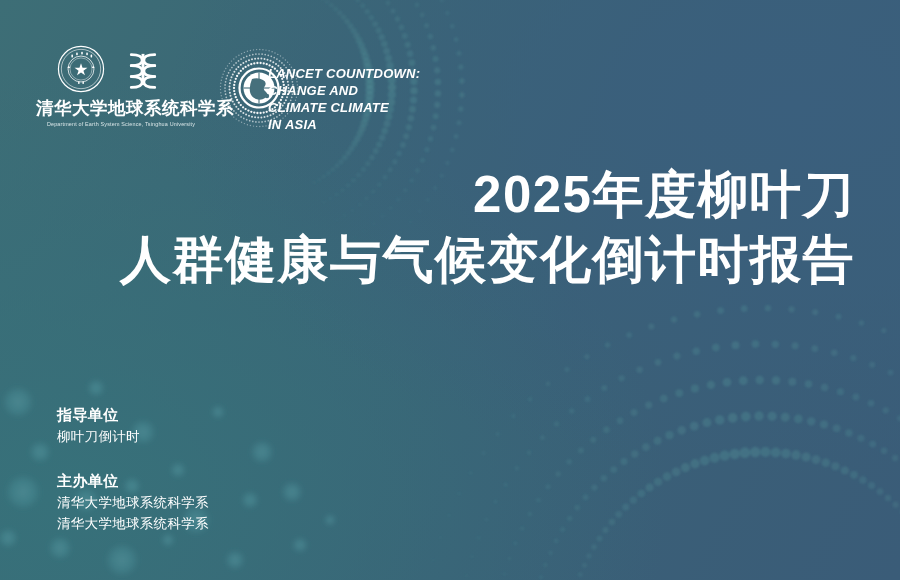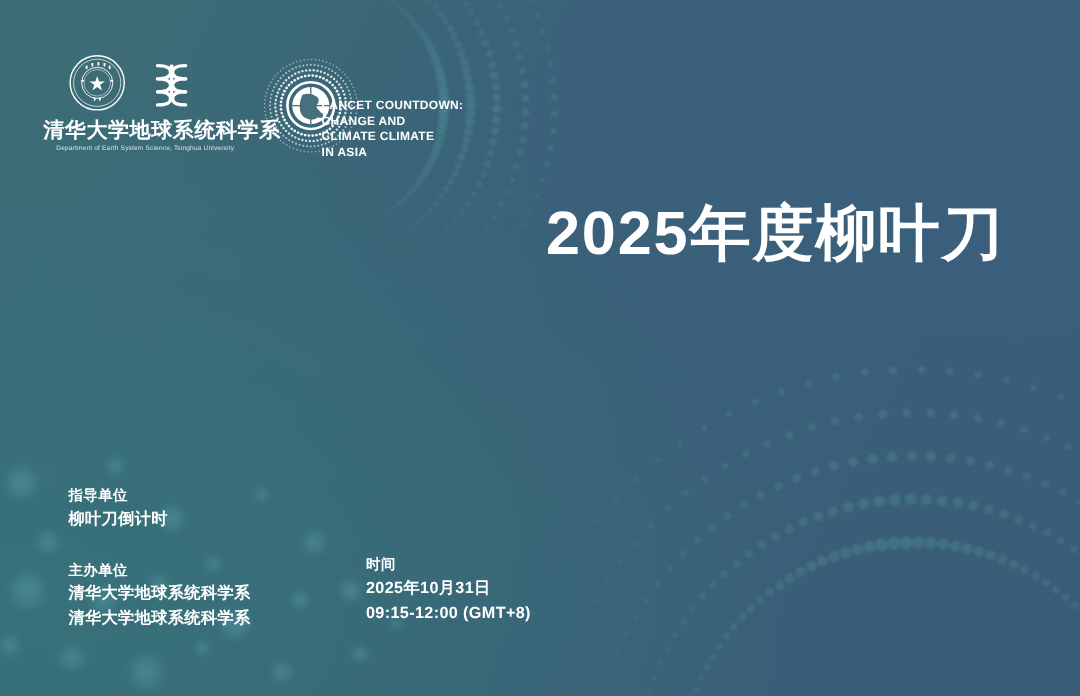--- a/index.html
+++ b/index.html
@@ -68,34 +68,35 @@
     position: absolute;
     left: 215px;
     top: 46px;
     width: 145px;
     height: 84px;
   }
   .lancet-rings { position: absolute; left: 0; top: 0; width: 104px; height: 84px; }
   .lancet-text {
     position: absolute;
     left: 53px;
-    top: 36px;
+    top: 20px;
     color: #ffffff;
-    font-size: 10px;
+    font-size: 13px;
     font-weight: 700;
     line-height: 1.3;
     letter-spacing: .25px;
     white-space: nowrap;
+    font-style: italic;
   }
   .lancet-text div { display: block; }
 
   
   .title-block {
     position: absolute;
-    right: 63px;
+    right: 45px;
     top: 162px;
     text-align: right;
   }
   .title-line {
     color: #ffffff;
     font-weight: 700;
     font-size: 51px;
     line-height: 1.28;
     letter-spacing: 1.5px;
     white-space: nowrap;
@@ -110,29 +111,30 @@
   }
   .info-time {
     position: absolute;
     left: 305px;
     top: 461px;
     color: #ffffff;
   }
   .info-group { margin-bottom: 22px; }
   .info-group:last-child { margin-bottom: 0; }
   .info-head {
-    font-size: 12px;
+    font-size: 15px;
     font-weight: 700;
     line-height: 1.55;
     letter-spacing: .4px;
     white-space: nowrap;
+    font-family: Liberation Serif, serif;
   }
   .info-line {
     font-size: 13.5px;
-    font-weight: 700;
+    font-weight: 400;
     line-height: 1.55;
     letter-spacing: .3px;
     white-space: nowrap;
   }
 </style>
 </head>
 <body>
 
 <div id="poster">
 
@@ -835,33 +837,29 @@
     <div class="lancet-text">
       <div>LANCET COUNTDOWN:</div>
       <div>CHANGE AND</div>
       <div>CLIMATE CLIMATE</div>
       <div>IN ASIA</div>
     </div>
   </div>
 
   <div class="title-block">
     <div class="title-line">2025年度柳叶刀</div>
+    <div class="title-line">人群健康与气候变化倒计时报告</div>
   </div>
 
   <div class="info-left">
     <div class="info-group">
       <div class="info-head">指导单位</div>
       <div class="info-line">柳叶刀倒计时</div>
     </div>
     <div class="info-group">
       <div class="info-head">主办单位</div>
       <div class="info-line">清华大学地球系统科学系</div>
       <div class="info-line">清华大学地球系统科学系</div>
     </div>
   </div>
 
-  <div class="info-time">
-    <div class="info-head">时间</div>
-    <div class="info-line">2025年10月31日</div>
-    <div class="info-line">09:15-12:00 (GMT+8)</div>
-  </div>
 
 </div>
 
 </body></html>

